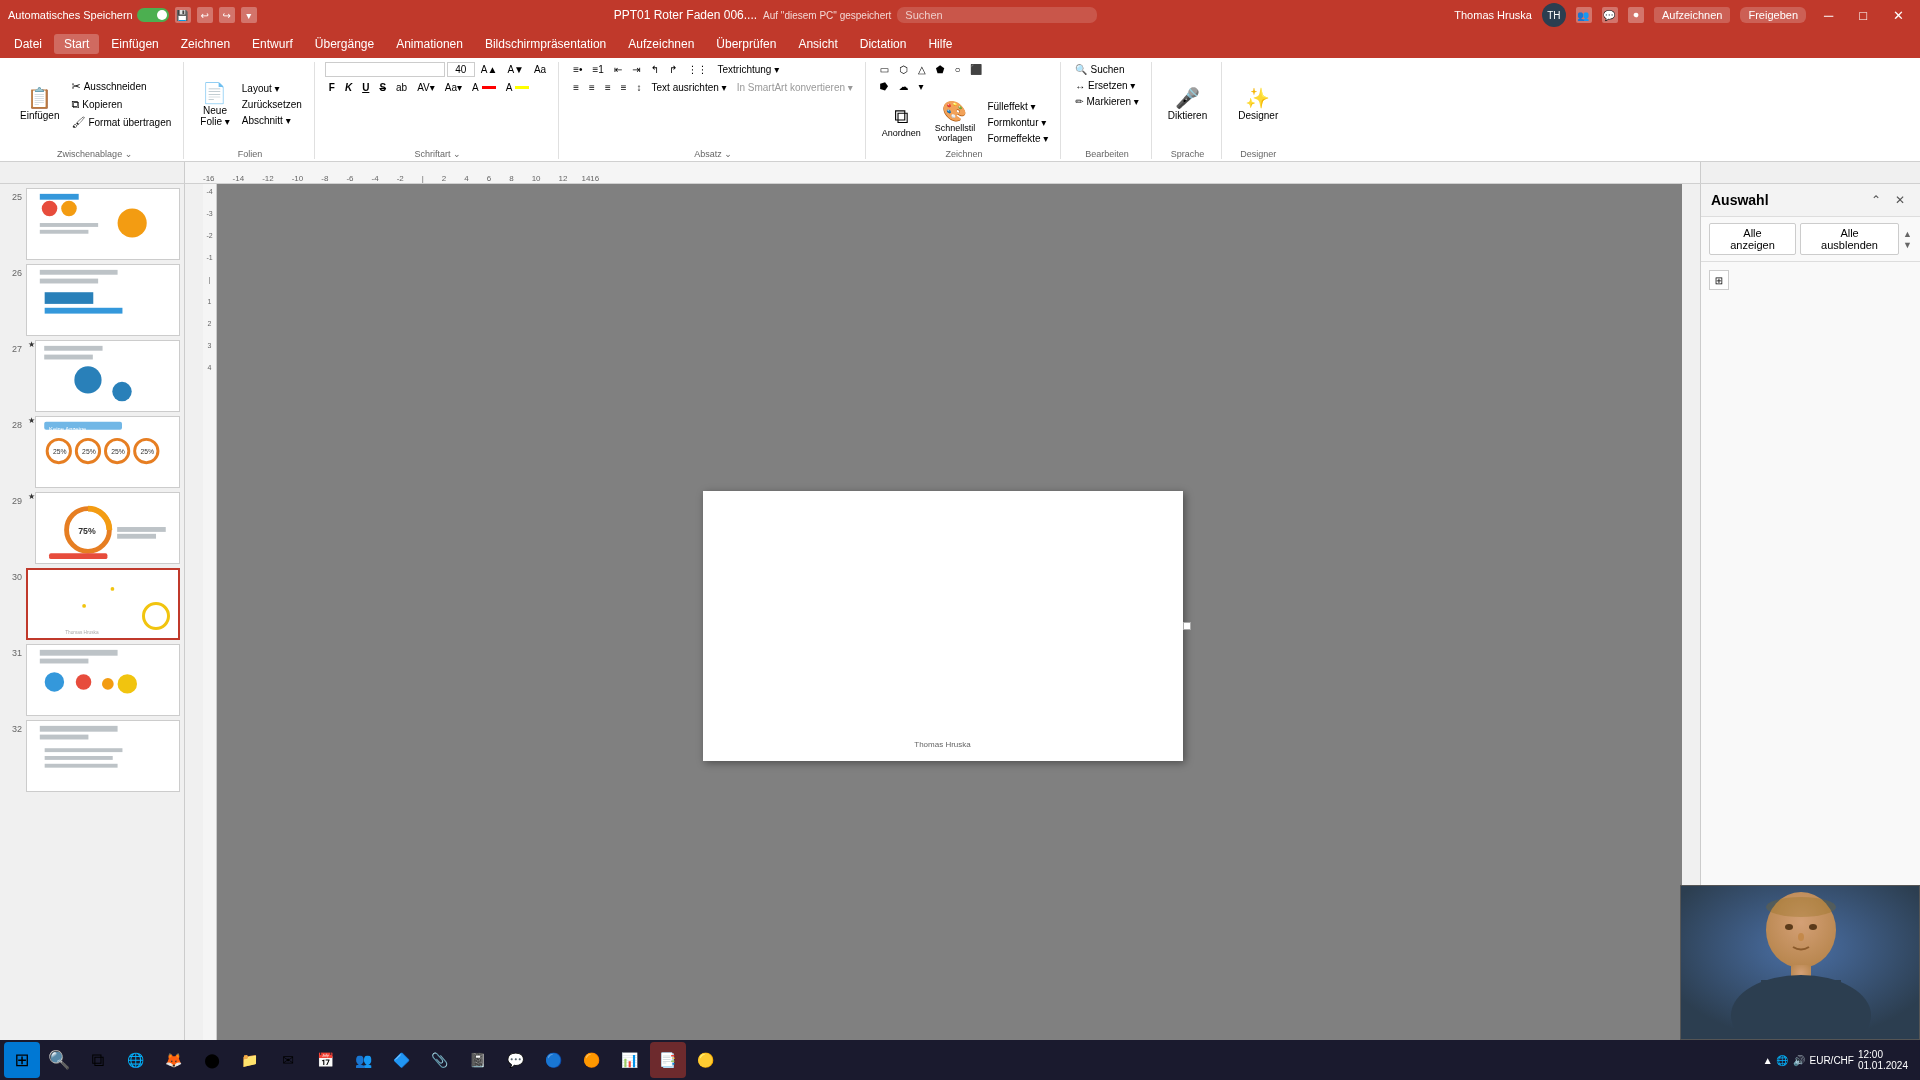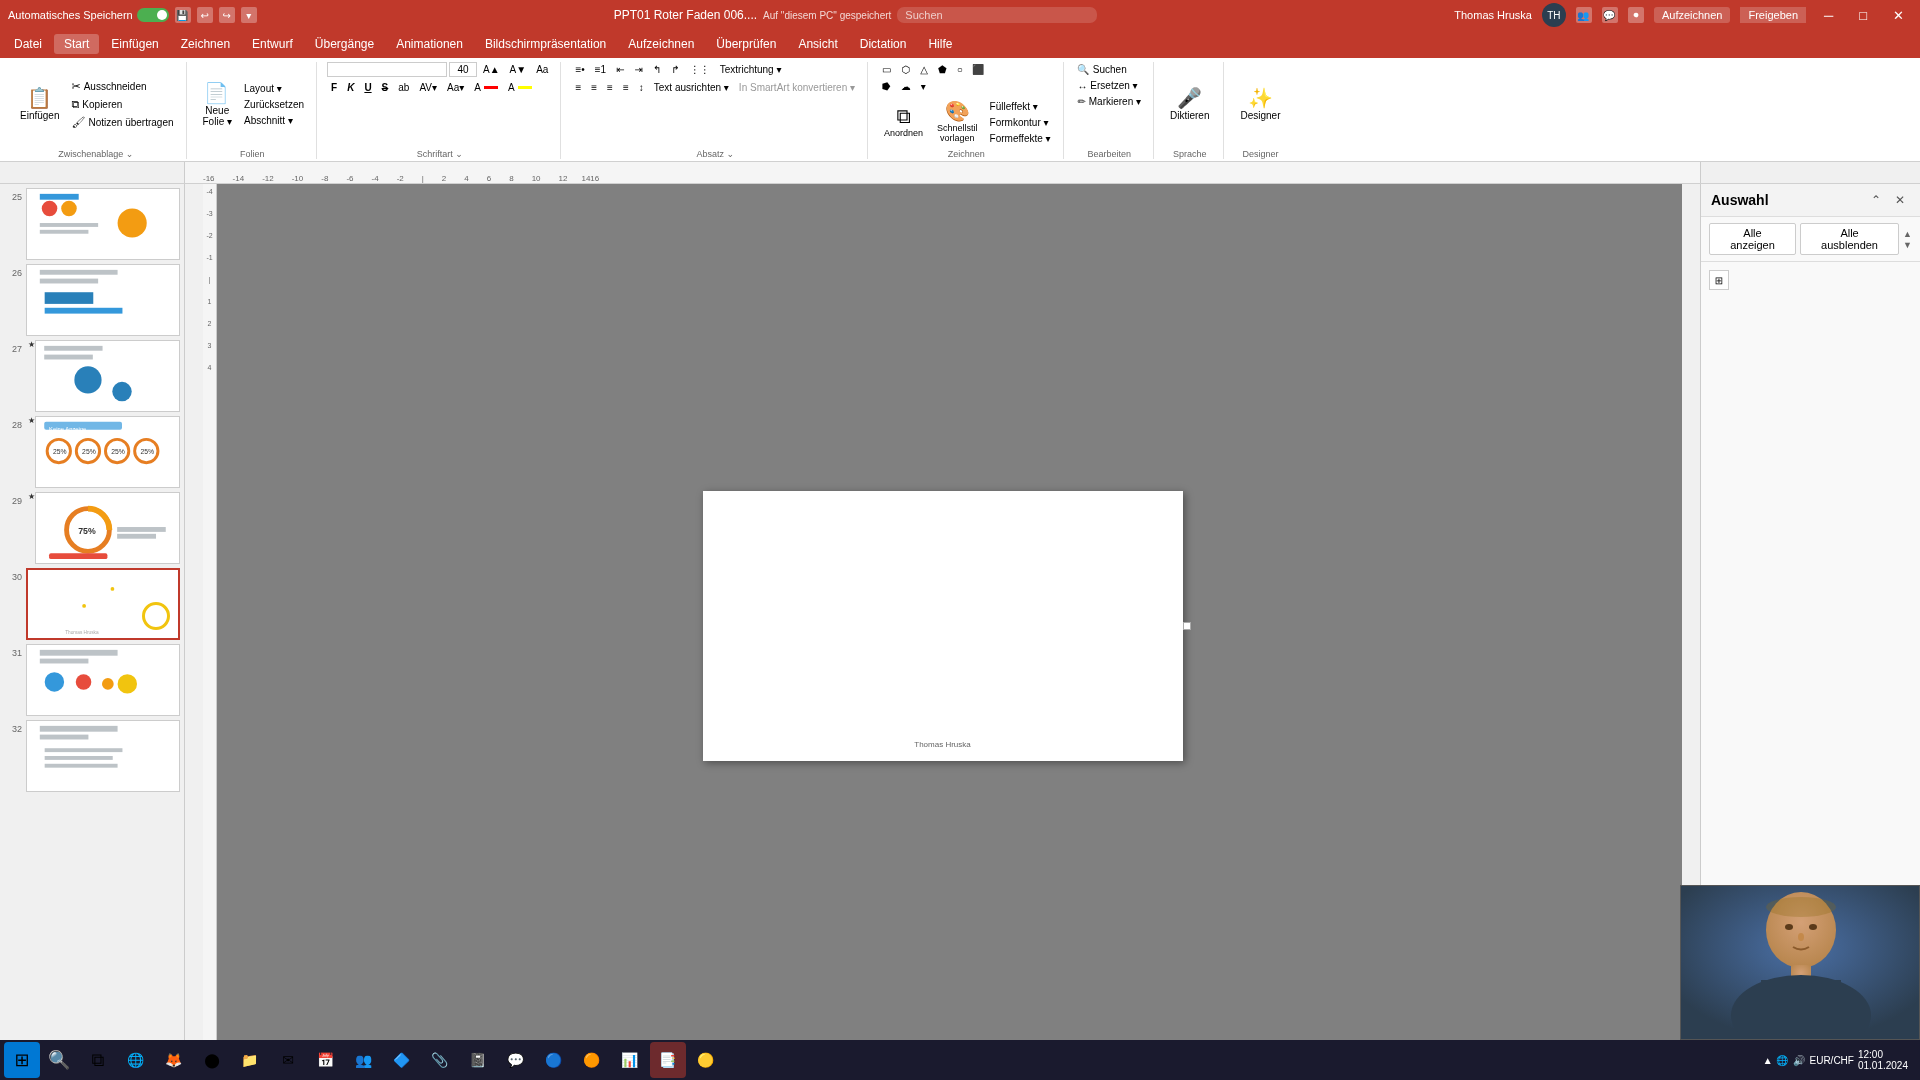--- a/index.html
+++ b/index.html
@@ -268,21 +268,21 @@
   </div>
   <div class="right">
     <span>Thomas Hruska</span>
     <div style="width:24px;height:24px;background:#2c3e50;border-radius:50%;display:flex;align-items:center;justify-content:center;font-size:10px;">
       <span>TH</span>
     </div>
     <div class="titlebar-icon">👥</div>
     <div class="titlebar-icon">💬</div>
     <div class="titlebar-icon">⏺</div>
     <span style="padding:2px 8px;background:rgba(255,255,255,0.2);border-radius:3px;cursor:pointer;">Aufzeichnen</span>
-    <span style="padding:2px 8px;background:rgba(255,255,255,0.2);border-radius:0;cursor:pointer;">Freigeben</span>
+    <span style="padding:2px 8px;background:rgba(255,255,255,0.2);border-radius:6px;cursor:pointer;">Freigeben</span>
     <div class="win-btn">─</div>
     <div class="win-btn">□</div>
     <div class="win-btn win-close">✕</div>
   </div>
 </div>
 
 <div id="menubar">
   <div class="menu-item">Datei</div>
   <div class="menu-item active">Start</div>
   <div class="menu-item">Einfügen</div>
@@ -310,21 +310,21 @@
         <div class="ribbon-btn-small">
           <span class="icon">✂</span>
           <span>Ausschneiden</span>
         </div>
         <div class="ribbon-btn-small">
           <span class="icon">⧉</span>
           <span>Kopieren</span>
         </div>
         <div class="ribbon-btn-small">
           <span class="icon">🖌</span>
-          <span>Notizen übertragen</span>
+          <span>Format übertragen</span>
         </div>
       </div>
     </div>
     <div class="ribbon-group-label">Zwischenablage ⌄</div>
   </div>
 
   <div class="ribbon-group">
     <div class="ribbon-buttons">
       <div class="ribbon-btn-large">
         <div class="icon">📄</div>

